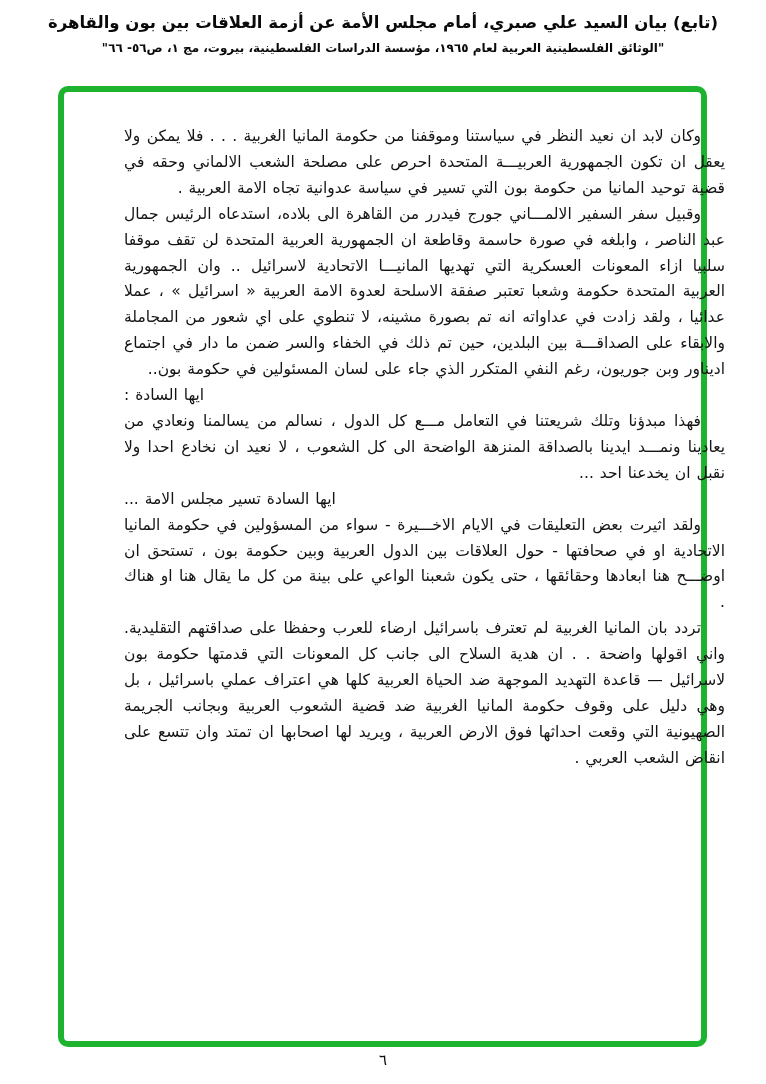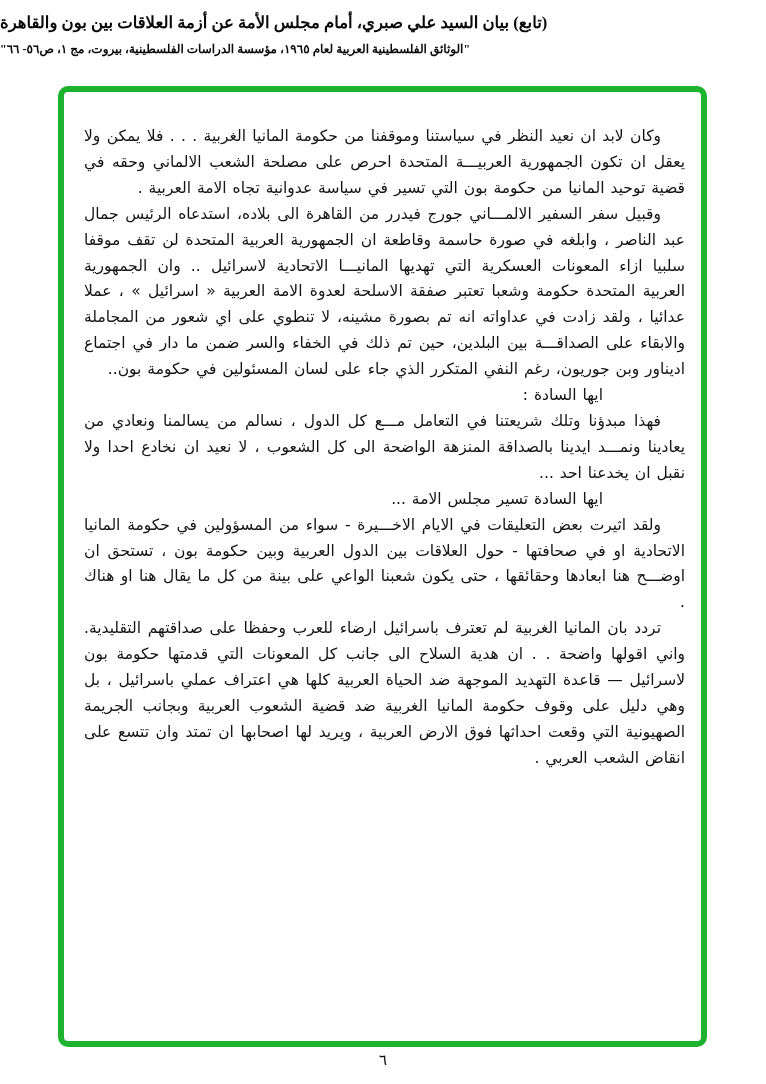--- a/index.html
+++ b/index.html
@@ -10,23 +10,22 @@
     background: #ffffff;
     font-family: "DejaVu Sans", sans-serif;
     color: #101010;
     overflow: hidden;
   }
   .header {
     position: absolute;
     top: 13px;
     left: 0;
     width: 100%;
-    text-align: left;
+    text-align: center;
     direction: rtl;
-    font-family: Liberation Serif, serif;
   }
   .header-title {
     font-size: 16.5px;
     font-weight: bold;
     color: #0a0a0a;
   }
   .header-source {
     margin-top: 9px;
     font-size: 12px;
     font-weight: bold;
@@ -43,33 +42,34 @@
     border-radius: 10px;
     background: #ffffff;
   }
   .frame-inner {
     box-sizing: border-box;
     width: 100%;
     height: 100%;
     padding: 32px 16px 0 20px;
     direction: rtl;
     overflow: hidden;
+    margin-left: 40px;
   }
   .para {
     margin: 0;
     font-size: 15.5px;
     line-height: 25.9px;
     text-align: justify;
     text-indent: 24px;
     color: #141414;
     word-spacing: 1px;
   }
   .para.salutation {
     text-indent: 82px;
-    text-align: right;
+    text-align: left;
   }
   .page-number {
     position: absolute;
     top: 1051px;
     left: 0;
     width: 100%;
     text-align: center;
     font-size: 15px;
     color: #101010;
   }

